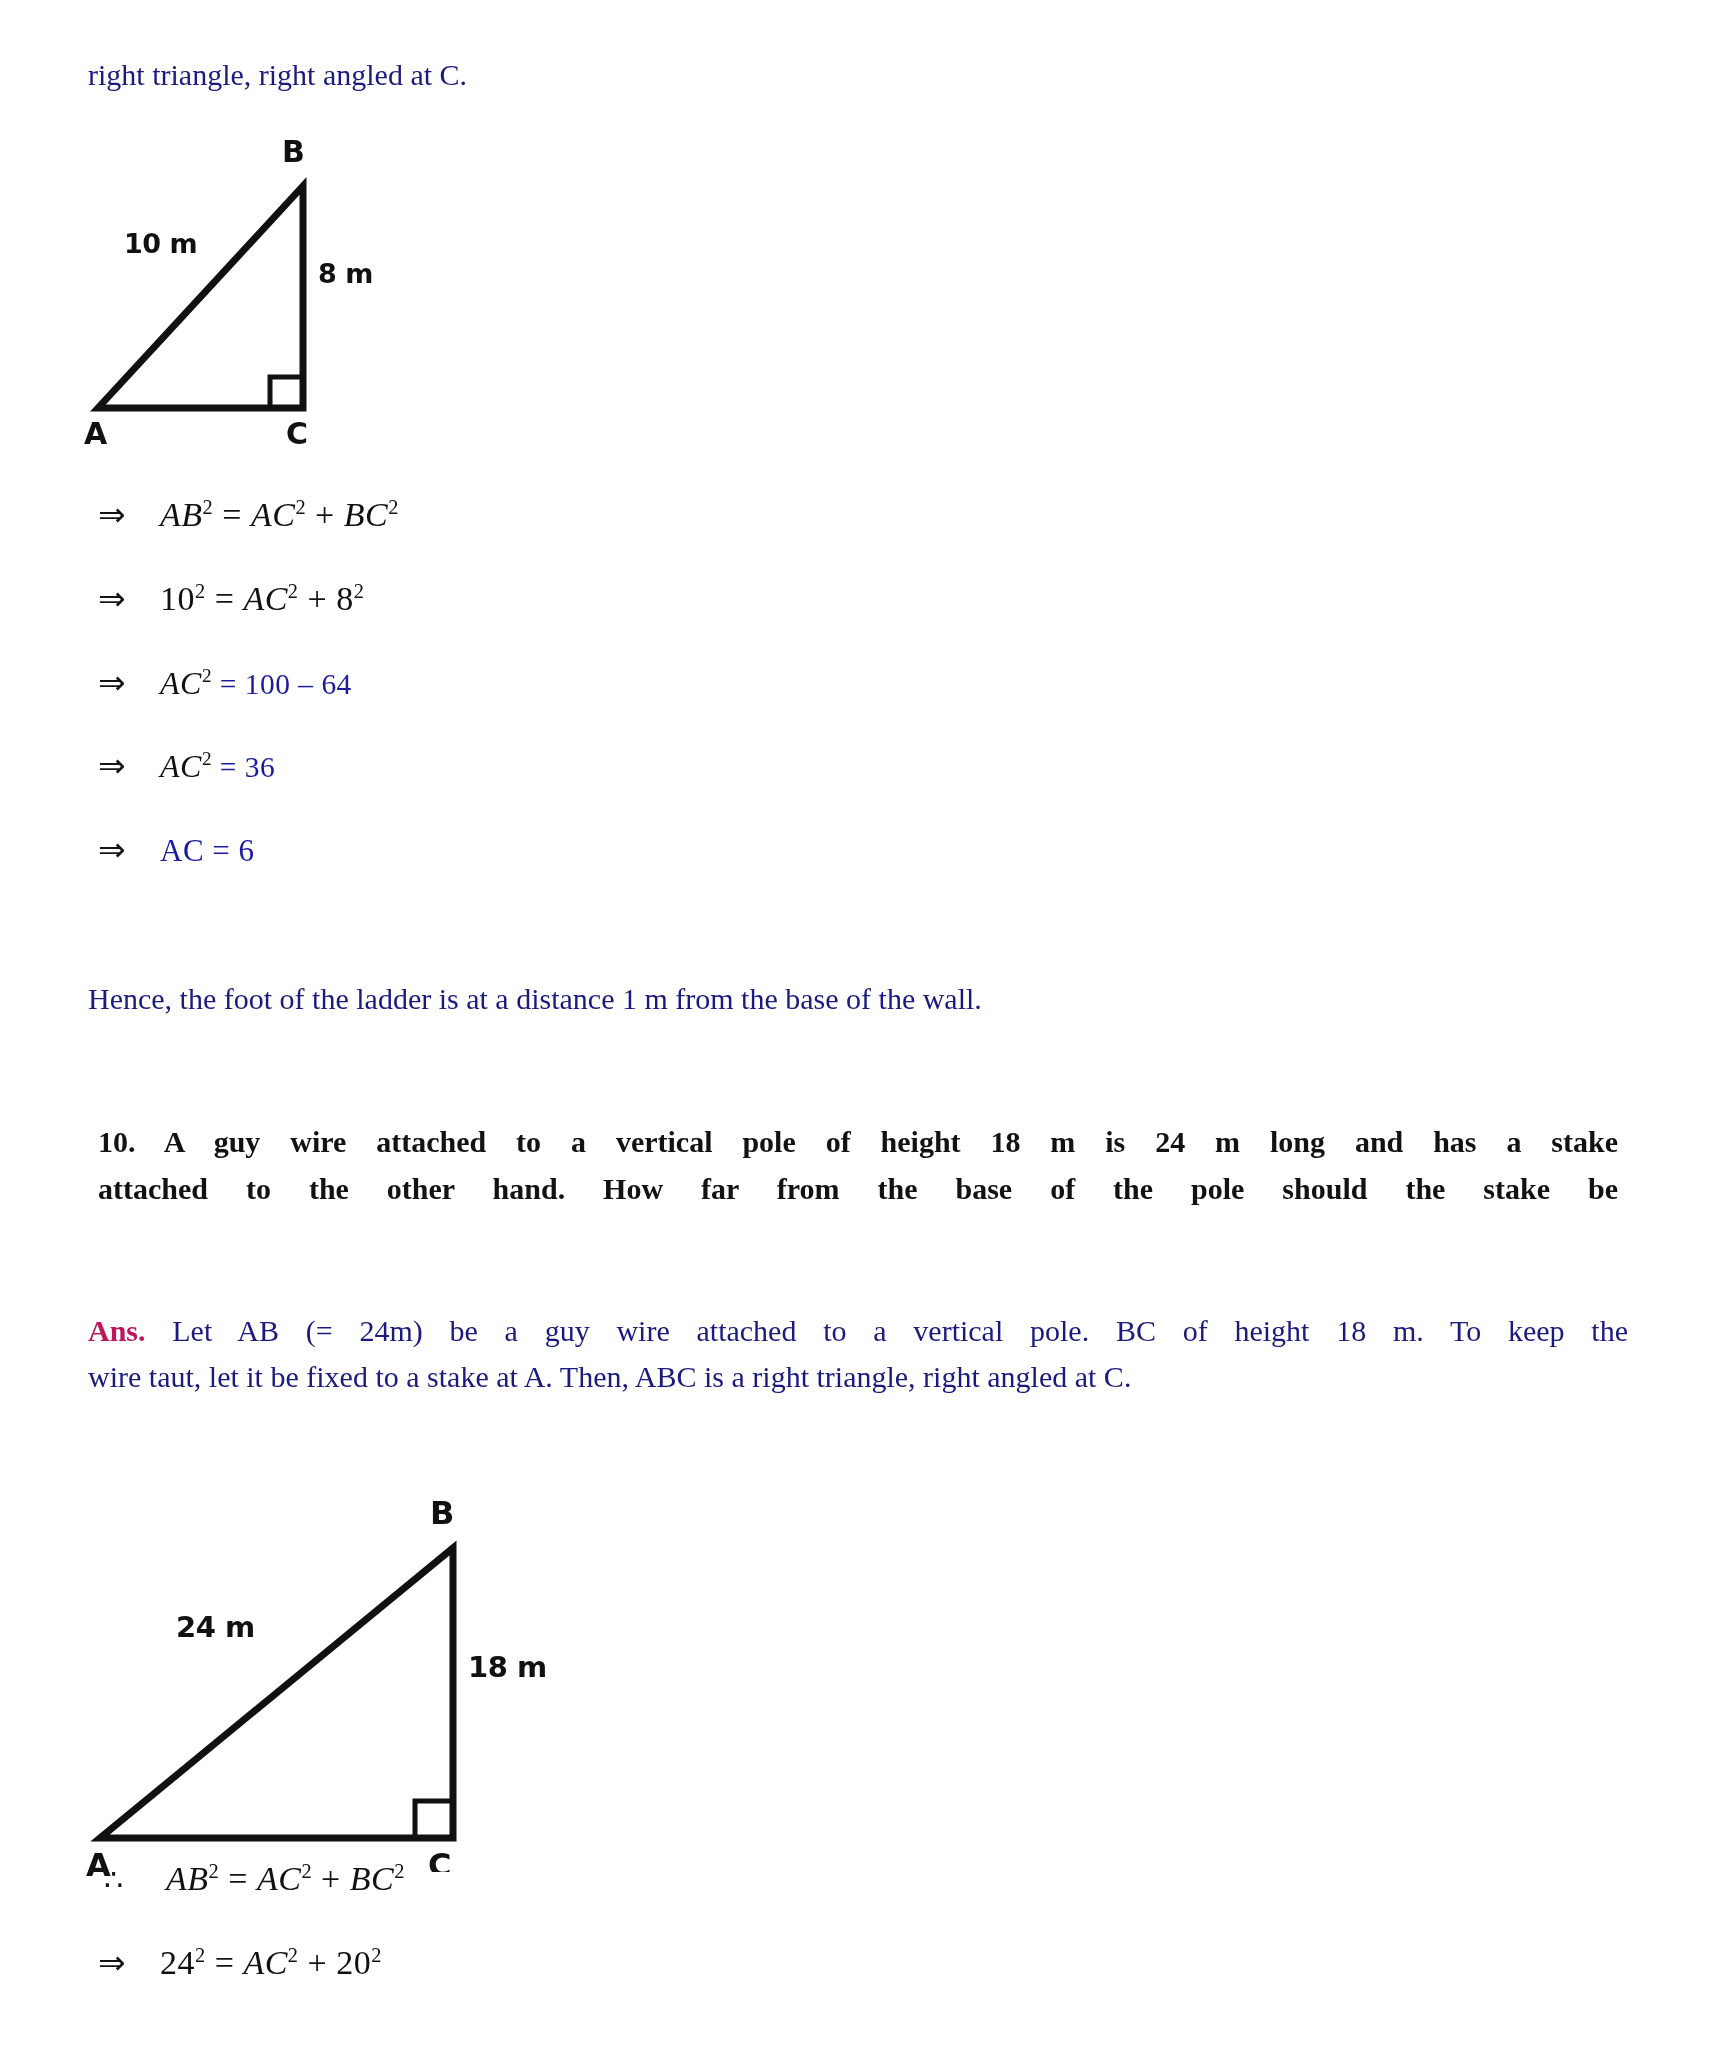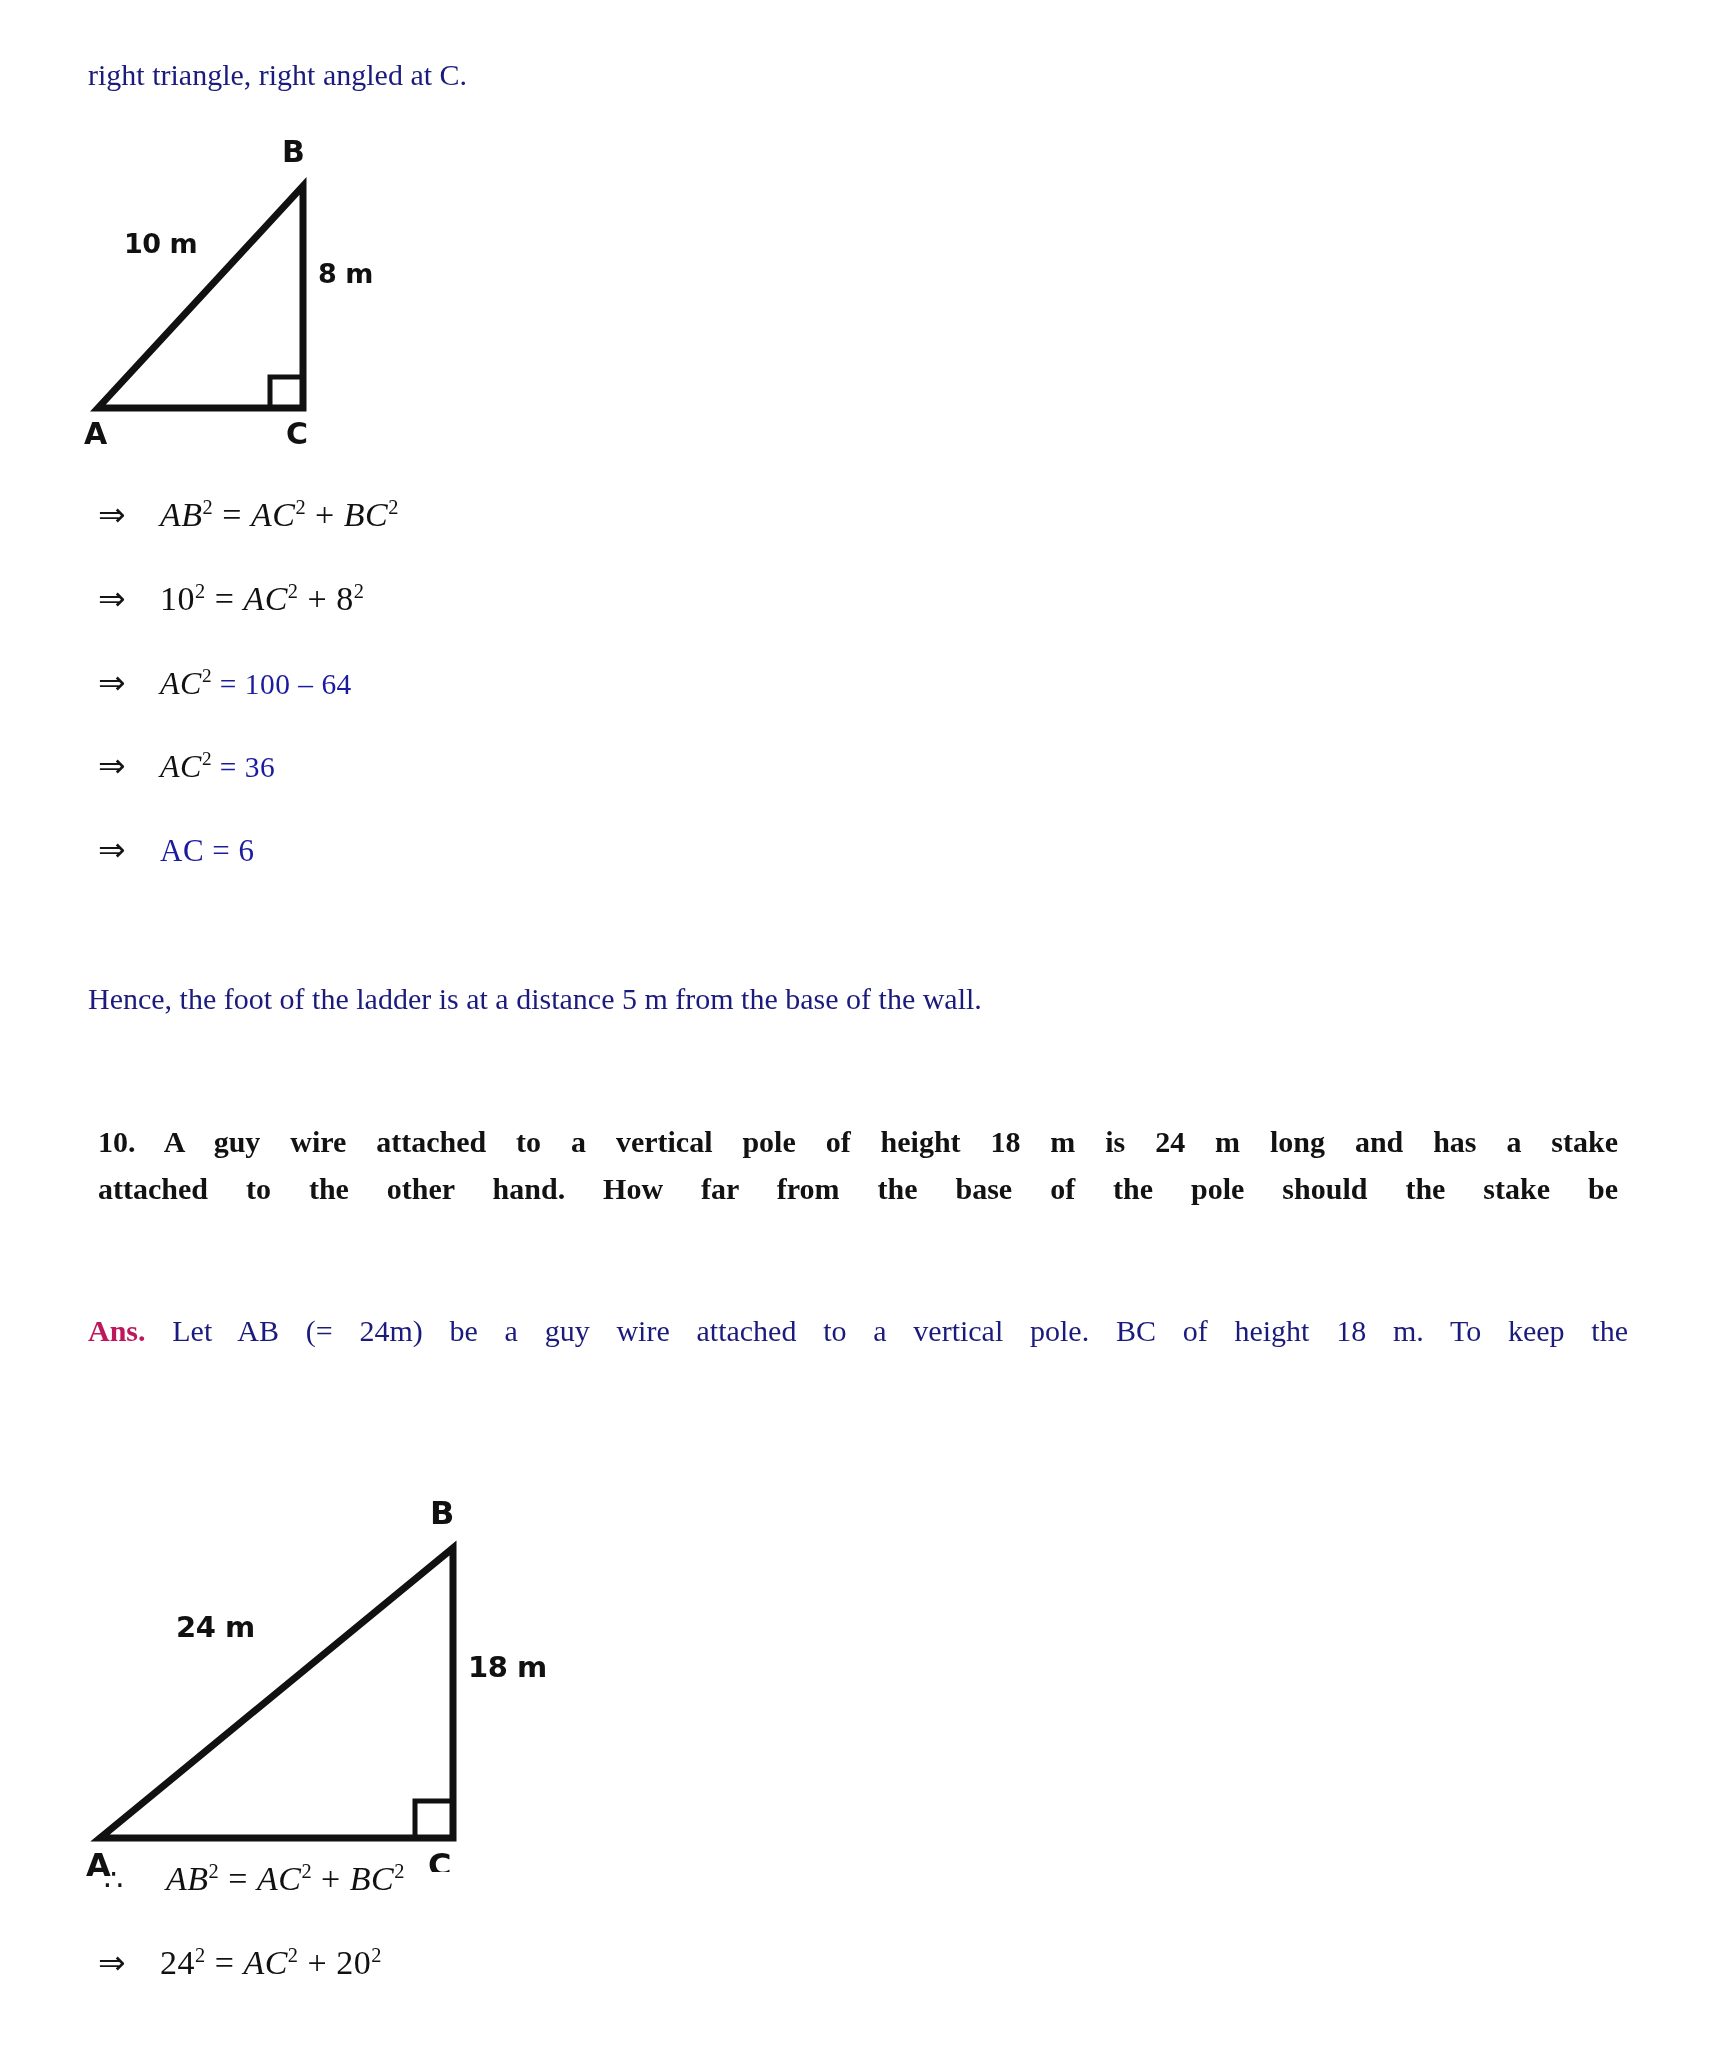--- a/index.html
+++ b/index.html
@@ -168,33 +168,34 @@
         <span class="eq-body" style="font-size:32px;">AC<sup>2</sup><span class="eq-blue" style="font-size:0.92em;"> = 36</span></span>
       </div>
 
       <div class="eq-line" style="margin-bottom:0;">
         <span class="eq-arrow">⇒</span>
         <span class="eq-body" style="font-style:normal; color:#1b1b9e; font-size:31px;">AC = 6</span>
       </div>
     </div>
 
     <div style="position:absolute; left:0; top:976px; width:1540px;">
-      <p class="para para-plain">Hence, the foot of the ladder is at a distance 5 m from the base of the wall.</p>
+      <p class="para para-plain">Hence, the foot of the ladder is at a distance 1 m from the base of the wall.</p>
     </div>
 
     <div style="position:absolute; left:0; top:1108px; width:1540px;">
       <p class="q-bold">
         <span style="display:block; text-align:justify; text-align-last:justify;">10. A guy wire attached to a vertical pole of height 18 m is 24 m long and has a stake</span>
         <span style="display:block; text-align:justify; text-align-last:justify;">attached to the other hand. How far from the base of the pole should the stake be</span>
       </p>
     </div>
 
     <div style="position:absolute; left:0; top:1308px; width:1540px;">
       <p class="para" style="margin:0;">
         <span style="display:block; text-align:justify; text-align-last:justify;"><span class="ans-label">Ans.</span><span> Let AB (= 24m) be a guy wire attached to a vertical pole. BC of height 18 m. To keep the</span></span>
+        <span style="display:block; text-align:left;">wire taut, let it be fixed to a stake at A. Then, ABC is a right triangle, right angled at C.</span>
       </p>
     </div>
 
     <div class="figure" style="position:absolute; left:-10px; top:1458px; width:560px; height:420px;">
       <svg width="560" height="420" viewBox="0 0 560 420">
 
         <polygon points="22,380 375,380 375,90" fill="none" stroke="#111111" stroke-width="7" stroke-linejoin="miter"></polygon>
 
         <polyline points="337,380 337,343 374,343" fill="none" stroke="#111111" stroke-width="5"></polyline>
       </svg>

